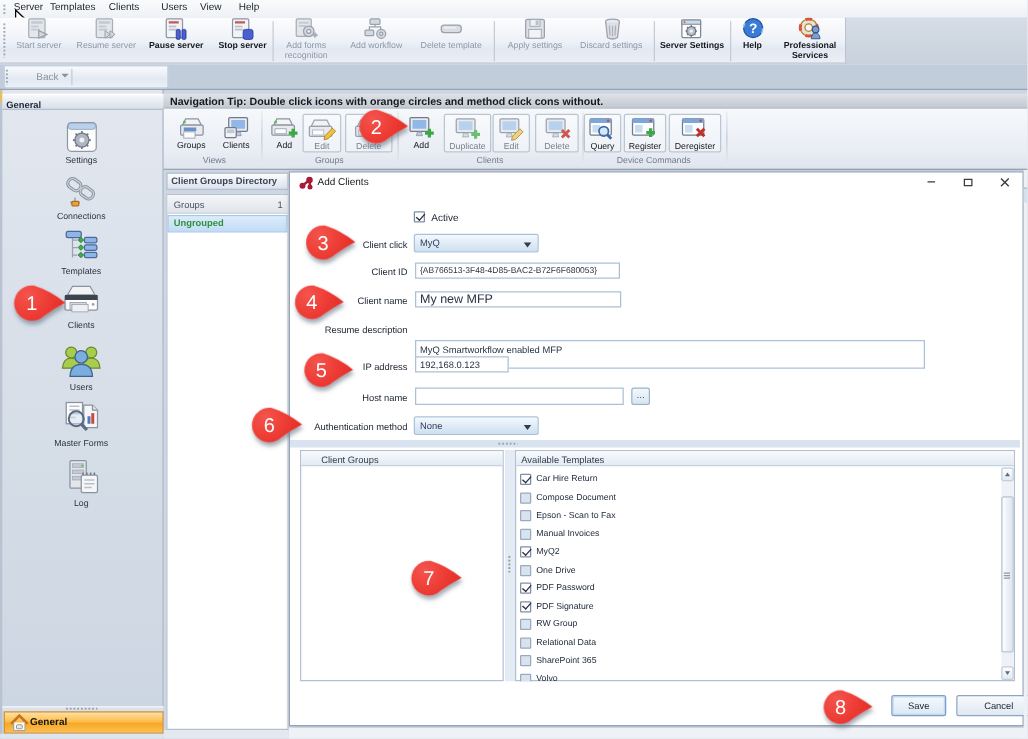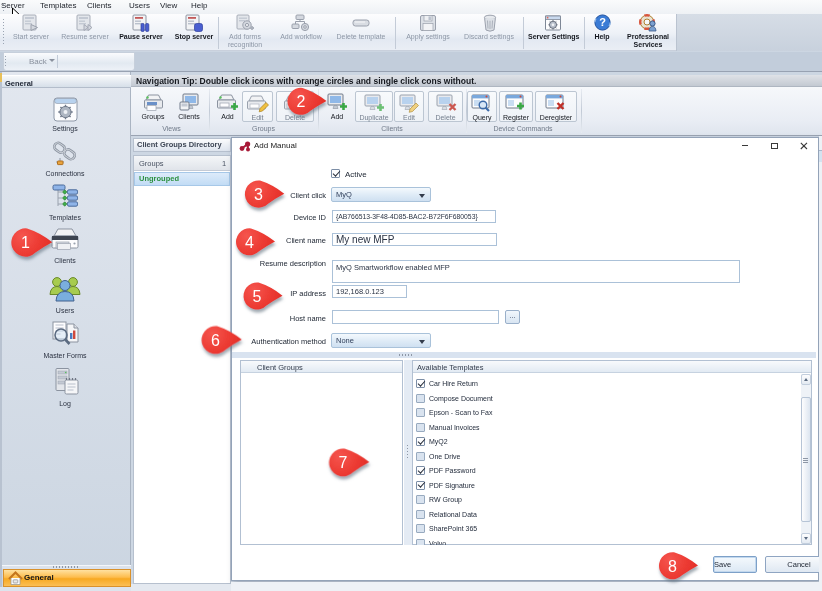--- a/index.html
+++ b/index.html
@@ -25,21 +25,21 @@
 .trow{position:absolute;left:3px;font-size:7px;color:#232c3c;white-space:nowrap}
 .cb{position:absolute;left:0;top:0;width:9px;height:9px;border:1px solid #98aabf;background:#d9e3ef;border-radius:1px}
 .cb.ck{background:#fdfdfe;border-color:#7c8ea6}
 .cb.ck:after{content:"";position:absolute;left:1px;top:0.6px;width:5.6px;height:3px;border-left:1.7px solid #252c38;border-bottom:1.7px solid #252c38;transform:rotate(-48deg)}
 .tlabel{position:absolute;left:13px;top:1px}
 </style></head>
 <body>
 
 <div class="a" style="left:0;top:0;width:822px;height:14px;background:linear-gradient(#fafbfc,#eef1f5)"></div>
 <div class="a" style="left:2px;top:3px;width:3px;height:9px;background-image:radial-gradient(circle,#9aa4b2 35%,transparent 40%);background-size:3px 3px"></div>
-<span class="mi" style="left:1px">Server</span>
+<span class="mi" style="left:11px">Server</span>
 <span class="mi" style="left:40px">Templates</span>
 <span class="mi" style="left:87px">Clients</span>
 <span class="mi" style="left:129px">Users</span>
 <span class="mi" style="left:160px">View</span>
 <span class="mi" style="left:191px">Help</span>
 
 <svg class="a" style="left:11px;top:7px" width="12" height="18">
     <path d="M1.5 1 L1.5 13.5 L4.8 10.8 L6.8 15.8 L9 14.9 L7 10 L11 10 Z" fill="#fff" stroke="#000" stroke-width="1"></path>
   </svg>
 
@@ -251,21 +251,21 @@
 <div class="a" style="left:3px;top:569px;width:128px;height:18px;background:linear-gradient(#ffe1a0,#fdbd4e 45%,#f7a922 55%,#fbbf55);border:1px solid #d9912c"></div>
 <svg class="a" style="left:7px;top:570px" width="17" height="16">
     <path d="M2 9 L8.5 2.5 L15 9" fill="none" stroke="#c4761f" stroke-width="2.2"></path>
     <path d="M4 8 L4 14.5 L13 14.5 L13 8" fill="#fdfdfd" stroke="#9b9b9b" stroke-width="0.8"></path>
     <rect x="6.2" y="9.8" width="4.6" height="3.2" rx="0.6" fill="#e8e8ea" stroke="#8a8a8a" stroke-width="0.7"></rect>
   </svg>
 <span class="a" style="left:24px;top:573px;font-size:8px;font-weight:bold;color:#141414">General</span>
 <div class="a" style="left:0;top:587px;width:822px;height:4px;background:#dde4ed"></div>
 
 <div class="a" style="left:131px;top:75px;width:691px;height:12px;background:linear-gradient(#dfe2e7,#c3c9d2);border-bottom:1px solid #aeb6c1"></div>
-<span class="a" style="left:136px;top:75.8px;font-size:8.5px;font-weight:bold;color:#16191f">Navigation Tip: Double click icons with orange circles and single click cons without.</span>
+<span class="a" style="left:136px;top:75.8px;font-size:8.5px;font-weight:bold;color:#16191f">Navigation Tip: Double click icons with orange circles and method click cons without.</span>
 
 <div class="a" style="left:131px;top:87px;width:691px;height:49px;background:linear-gradient(#f6f8fb,#e9edf4 70%,#dfe5ee);border-bottom:1px solid #9aa3b2"></div>
 <div class="rbtn" style="left:135px;width:36px">
     <svg width="22" height="20">
       <path d="M4 8 L6.5 3 h10 l2.5 5Z" fill="#f2f3f5" stroke="#8b93a0"></path>
       <rect x="2.5" y="8" width="18" height="8" rx="1" fill="#e8eaee" stroke="#8b93a0"></rect>
       <rect x="5" y="10" width="10" height="3" fill="#6a90c8"></rect>
       <circle cx="5.5" cy="5.5" r="1.2" fill="#58c05c"></circle>
       <rect x="5" y="13.5" width="9" height="5" fill="#fdfdfe" stroke="#9aa2ae" stroke-width="0.7"></rect>
     </svg>
@@ -395,37 +395,37 @@
 <div class="a" style="left:134px;top:172px;width:96px;height:14px;background:linear-gradient(#ddebfa,#c2dcf5);border:1px solid #a6c8e8"></div>
 <span class="a" style="left:139px;top:174px;font-size:7.5px;font-weight:bold;color:#2d9140">Ungrouped</span>
 
 <div class="a" style="left:231px;top:137px;width:588px;height:444px;background:#fff;border:1px solid #94a3b8;box-shadow:2px 3px 6px rgba(80,90,110,.35)"></div>
 <svg class="a" style="left:239px;top:141px" width="12" height="11">
     <circle cx="3" cy="7.5" r="2.4" fill="#a81a38"></circle>
     <circle cx="8.6" cy="3" r="2.6" fill="#a81a38"></circle>
     <circle cx="9" cy="8.6" r="2" fill="#a81a38"></circle>
     <path d="M3 7.5 L8.6 3 L9 8.6" stroke="#a81a38" stroke-width="2" fill="none"></path>
   </svg>
-<span class="a" style="left:254px;top:141px;font-size:8px;color:#1a1a1a">Add Manual</span>
+<span class="a" style="left:254px;top:141px;font-size:8px;color:#1a1a1a">Add Clients</span>
 <span class="a" style="left:741.5px;top:145px;width:6.5px;height:1.2px;background:#3a3a3a"></span>
 <span class="a" style="left:771px;top:142.5px;width:7px;height:6.5px;border:1.1px solid #3a3a3a"></span>
 <svg class="a" style="left:800px;top:142px" width="8" height="8">
     <path d="M0.8 0.8 L7 7 M7 0.8 L0.8 7" stroke="#3a3a3a" stroke-width="1.1"></path>
   </svg>
 
 <span class="cb ck" style="left:331px;top:169px"></span>
 <span class="a" style="left:345px;top:170px;font-size:8px;color:#1b2330">Active</span>
 <div class="lbl" style="left:196px;top:191px">Client click</div>
 <div class="drop" style="left:331px;top:187px;width:100px;height:15px">MyQ<span class="ar" style="top:5.5px"></span></div>
-<div class="lbl" style="left:196px;top:213px">Device ID</div>
+<div class="lbl" style="left:196px;top:213px">Client ID</div>
 <div class="inp" style="left:332px;top:210px;width:164px;height:13px;font-size:6.8px;line-height:12px">{AB766513-3F48-4D85-BAC2-B72F6F680053}</div>
 <div class="lbl" style="left:196px;top:236px">Client name</div>
 <div class="inp" style="left:332px;top:233px;width:165px;height:13px;line-height:12px;font-size:10px">My new MFP</div>
 <div class="lbl" style="left:196px;top:259px">Resume description</div>
-<div class="inp" style="left:332px;top:260px;width:408px;height:23px;line-height:13px;font-size:7.5px">MyQ Smartworkflow enabled MFP</div>
+<div class="inp" style="left:332px;top:272px;width:408px;height:23px;line-height:13px;font-size:7.5px">MyQ Smartworkflow enabled MFP</div>
 <div class="lbl" style="left:196px;top:289px">IP address</div>
 <div class="inp" style="left:332px;top:285px;width:75px;height:13px;line-height:12px;font-size:7.5px">192,168.0.123</div>
 <div class="lbl" style="left:196px;top:314px">Host name</div>
 <div class="inp" style="left:332px;top:310px;width:167px;height:14px"></div>
 <div class="a" style="left:505px;top:310px;width:15px;height:14px;border:1px solid #9ab0ca;border-radius:2px;background:linear-gradient(#f2f7fc,#d8e5f2);text-align:center;line-height:10px;font-size:8px;color:#44506a">...</div>
 <div class="lbl" style="left:196px;top:337px">Authentication method</div>
 <div class="drop" style="left:331px;top:333px;width:100px;height:15px">None<span class="ar" style="top:5.5px"></span></div>
 
 <div class="a" style="left:232px;top:352px;width:584px;height:6px;background:#d9e3f0"></div>
 <div class="a" style="left:398px;top:354px;width:16px;height:2px;background-image:radial-gradient(circle,#8d97a6 40%,transparent 45%);background-size:3px 2px"></div>
@@ -489,21 +489,21 @@
 </div>
 
 <div class="a" style="left:801px;top:374px;width:10px;height:170px;background:#eef2f7"></div>
 <div class="a" style="left:801px;top:374px;width:10px;height:11px;background:linear-gradient(#fdfdfe,#e3eaf2);border:1px solid #c2cedd;border-radius:2px"></div>
 <span class="a" style="left:803.5px;top:378px;width:0;height:0;border-left:2.5px solid transparent;border-right:2.5px solid transparent;border-bottom:3.5px solid #5a6a80"></span>
 <div class="a" style="left:801px;top:533px;width:10px;height:11px;background:linear-gradient(#fdfdfe,#e3eaf2);border:1px solid #c2cedd;border-radius:2px"></div>
 <span class="a" style="left:803.5px;top:537px;width:0;height:0;border-left:2.5px solid transparent;border-right:2.5px solid transparent;border-top:3.5px solid #5a6a80"></span>
 <div class="a" style="left:801px;top:397px;width:10px;height:125px;background:linear-gradient(90deg,#fdfdfe,#dce5f0);border:1px solid #b6c4d6;border-radius:2px"></div>
 <div class="a" style="left:803px;top:458px;width:5px;height:1px;background:#8d97a6;box-shadow:0 2px #8d97a6,0 4px #8d97a6"></div>
 
-<div class="a" style="left:713px;top:556px;width:44px;height:17px;background:linear-gradient(#f4f9fd,#dce8f4);border:1px solid #7da0c8;box-shadow:inset 0 0 0 1px #c2d8ee;border-radius:2px;text-align:left;line-height:16px;font-size:7.5px;color:#1b2330">Save</div>
+<div class="a" style="left:713px;top:556px;width:44px;height:17px;background:linear-gradient(#f4f9fd,#dce8f4);border:1px solid #7da0c8;box-shadow:inset 0 0 0 1px #c2d8ee;border-radius:2px;text-align:center;line-height:16px;font-size:7.5px;color:#1b2330">Save</div>
 <div class="a" style="left:765px;top:556px;width:68px;height:17px;background:linear-gradient(#f8fafc,#dfe8f2);border:1px solid #8fa5c2;border-radius:2px;text-align:center;line-height:16px;font-size:7.5px;color:#1b2330">Cancel</div>
 <div class="a" style="left:819px;top:136px;width:3px;height:455px;background:#edf1f6"></div>
 <div class="a" style="left:819px;top:150px;width:3px;height:12px;background:#d4e2f0;border-top:1px solid #a8b8cc"></div>
 <div class="a" style="left:231px;top:582px;width:591px;height:9px;background:#eef1f6"></div>
 <div class="a" style="left:131px;top:584px;width:100px;height:7px;background:#e4e9f0"></div>
 
 <svg class="a" style="left:0;top:0;pointer-events:none" width="822" height="591" viewBox="0 0 822 591">
 <defs>
 <radialGradient id="rg" cx="-3" cy="-6" r="32" gradientUnits="userSpaceOnUse">
         <stop offset="0" stop-color="#f5554e"></stop>

